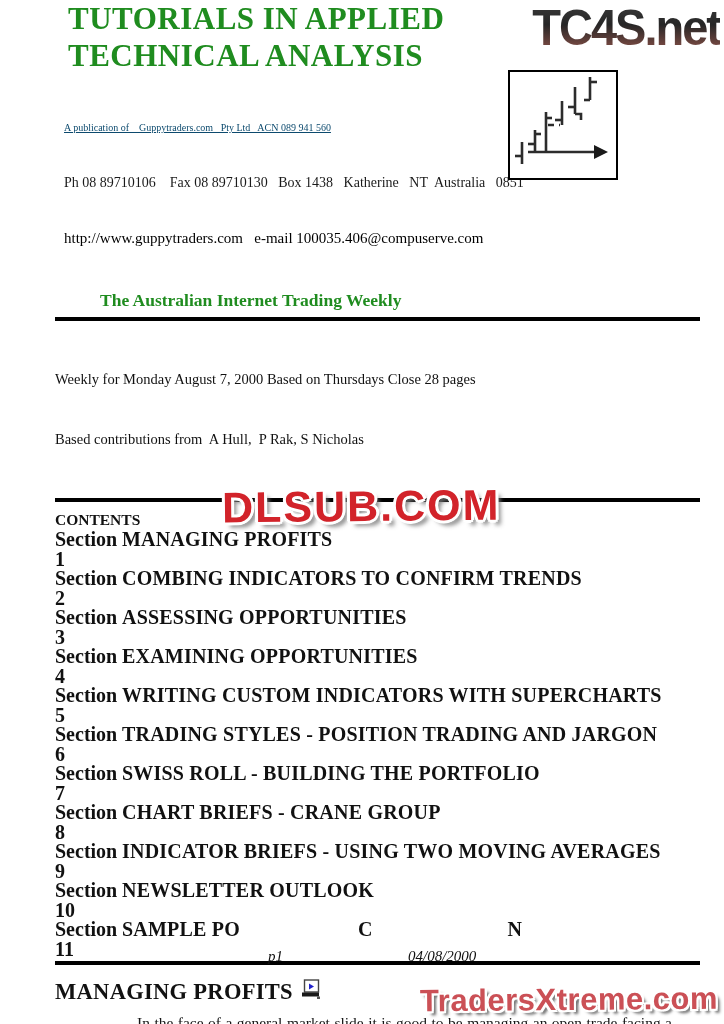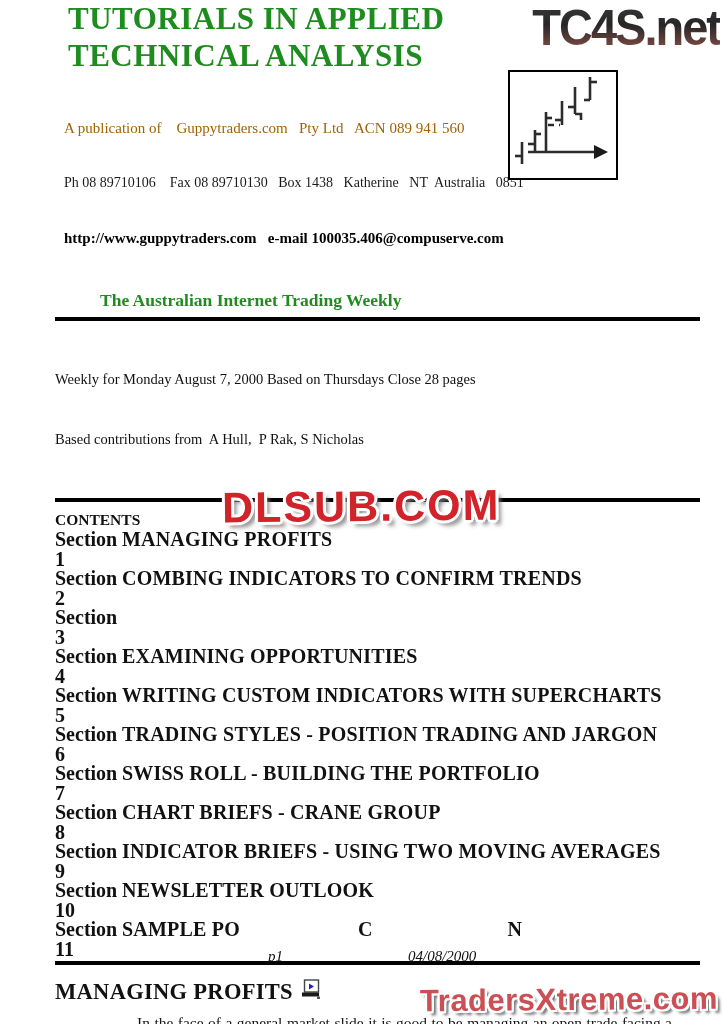--- a/index.html
+++ b/index.html
@@ -40,23 +40,23 @@
   .masthead-title {
     margin-left: 68px;
     color: #1f8c1f;
     font-weight: bold;
     font-size: 31px;
     line-height: 37px;
     letter-spacing: 0.5px;
     white-space: pre;
   }
   .pub-lines { margin-left: 64px; margin-top: 9px; white-space: pre-wrap; }
-  .pub-line1 { color: #a16207; font-size: 15px; line-height: 18px; }
+  .pub-line1 { color: #0c4a6e; font-size: 10px; line-height: 18px; text-decoration: underline; }
   .pub-line2 { color: #1a1a1a; font-size: 14px; line-height: 19px; }
-  .pub-line3 { color: #000; font-weight: bold; font-size: 15px; line-height: 20px; }
+  .pub-line3 { color: #000; font-weight: normal; font-size: 15px; line-height: 20px; }
   .subtitle {
     margin-left: 100px;
     margin-top: 5px;
     color: #1f8c1f;
     font-weight: bold;
     font-size: 17.5px;
     line-height: 22px;
   }
   .logo-box {
     position: absolute;
@@ -235,20 +235,21 @@
     <div class="toc-row">
       <span class="toc-label">Section 1</span>
       <span class="toc-title">MANAGING PROFITS</span>
     </div>
     <div class="toc-row">
       <span class="toc-label">Section 2</span>
       <span class="toc-title">COMBING INDICATORS TO CONFIRM TRENDS</span>
     </div>
     <div class="toc-row">
       <span class="toc-label">Section 3</span>
+      <span class="toc-title">ASSESSING OPPORTUNITIES</span>
     </div>
     <div class="toc-row">
       <span class="toc-label">Section 4</span>
       <span class="toc-title">EXAMINING OPPORTUNITIES</span>
     </div>
     <div class="toc-row">
       <span class="toc-label">Section 5</span>
       <span class="toc-title">WRITING CUSTOM INDICATORS WITH SUPERCHARTS</span>
     </div>
     <div class="toc-row">

